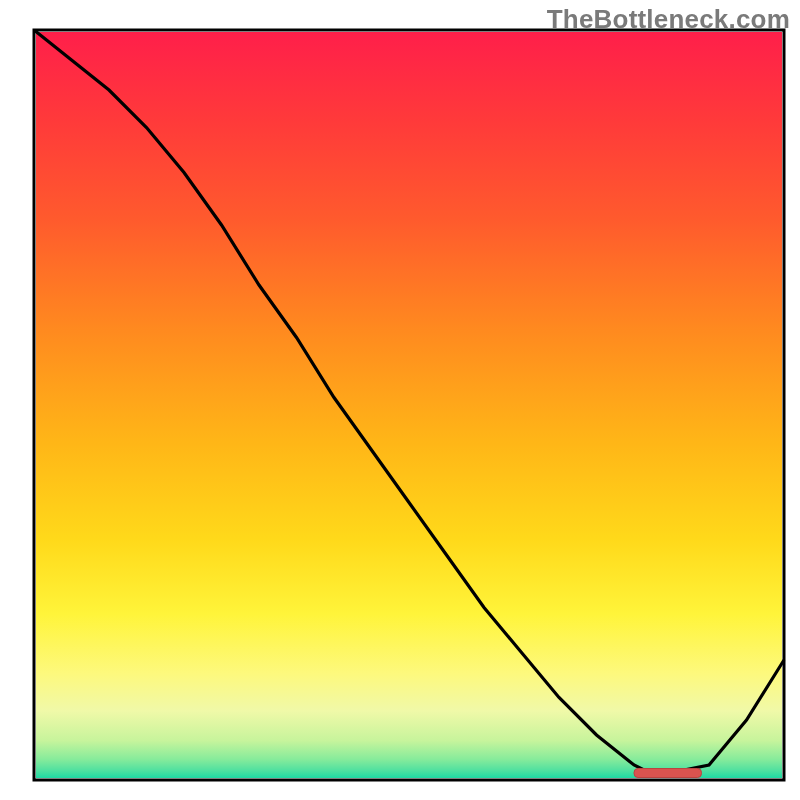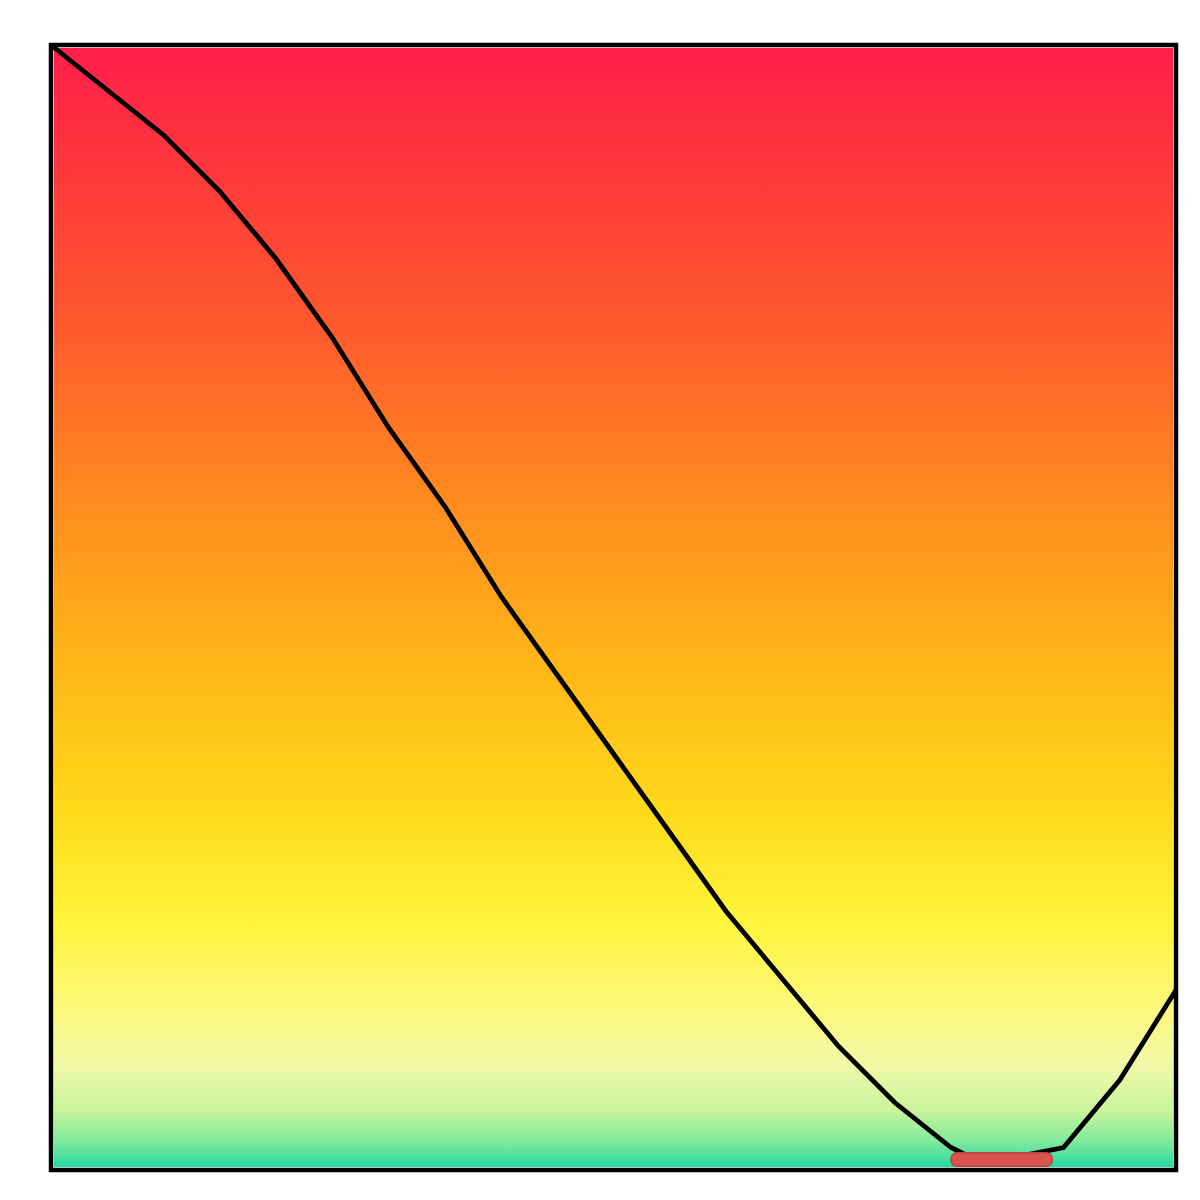--- a/index.html
+++ b/index.html
@@ -27,20 +27,21 @@
   svg.plot {
     position: absolute;
     left: 0;
     top: 0;
   }
 </style>
 </head>
 <body>
 
 <div class="stage">
+  <div class="watermark">TheBottleneck.com</div>
   <svg class="plot" width="800" height="800" viewBox="0 0 800 800">
     <defs>
       <linearGradient id="bg-grad" x1="0" y1="0" x2="0" y2="1">
       <stop offset="0%" stop-color="#ff1f4a"></stop>
           <stop offset="12%" stop-color="#ff3a3a"></stop>
           <stop offset="25%" stop-color="#ff5a2d"></stop>
           <stop offset="40%" stop-color="#ff8a1f"></stop>
           <stop offset="55.00000000000001%" stop-color="#ffb617"></stop>
           <stop offset="68%" stop-color="#ffd91a"></stop>
           <stop offset="78%" stop-color="#fff43a"></stop>

